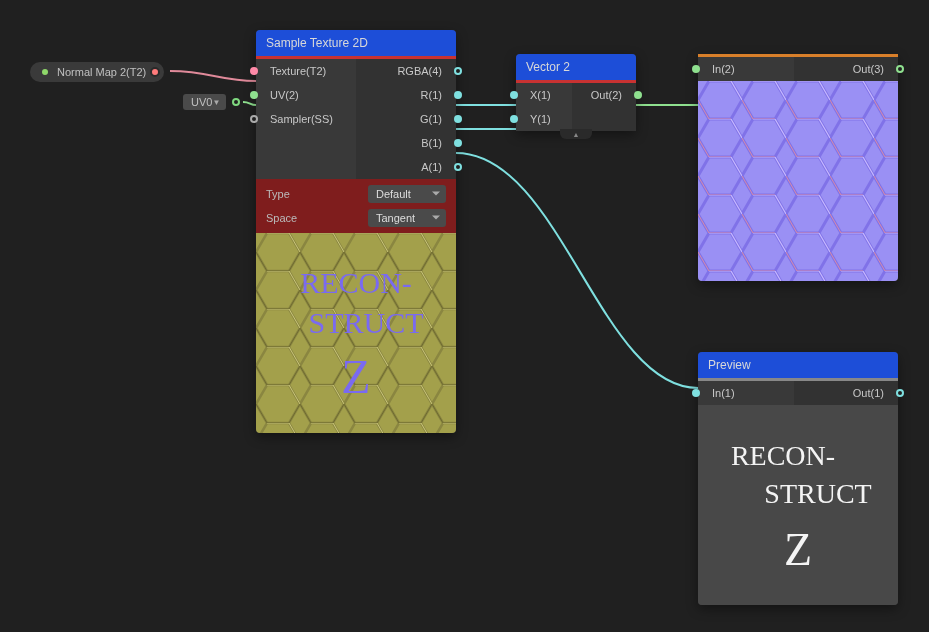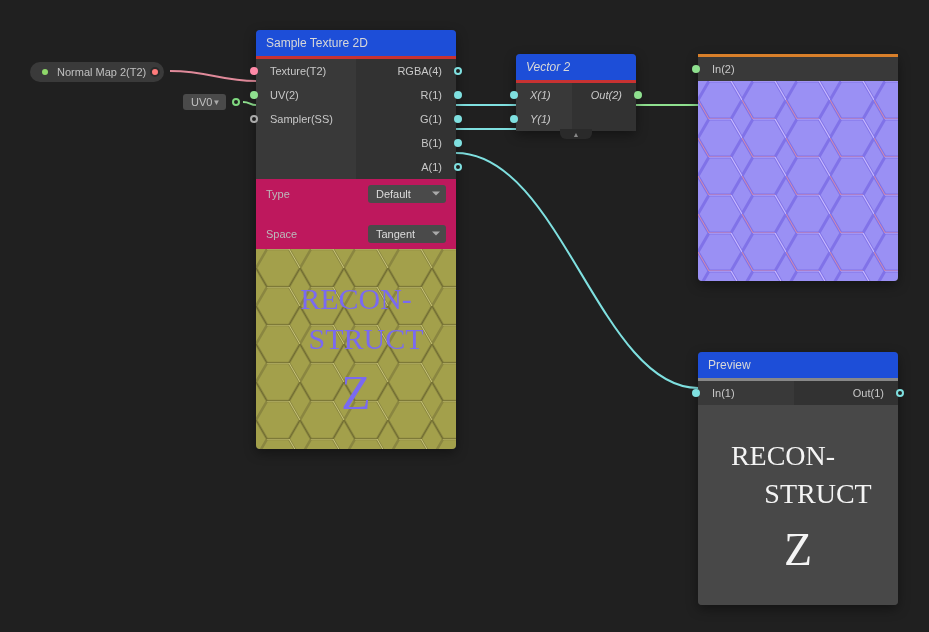--- a/index.html
+++ b/index.html
@@ -100,23 +100,23 @@
   .port-dot.filled { background: currentColor; }
   .port-dot.left { left: -6px; }
   .port-dot.right { right: -6px; }
   .c-pink  { color: #ff8aa8; border-color: #ff8aa8; }
   .c-green { color: #8fe08f; border-color: #8fe08f; }
   .c-gray  { color: #aaaaaa; border-color: #aaaaaa; }
   .c-cyan  { color: #7fe0e0; border-color: #7fe0e0; }
 
   
   .node-params {
-    background: #be185d;
+    background: #7f1d1d;
     padding: 6px 10px;
-    display: flex; flex-direction: column; gap: 22px;
+    display: flex; flex-direction: column; gap: 6px;
   }
   .param-row {
     display: flex; justify-content: space-between; align-items: center;
     font-size: 11px; color: #bbb;
   }
   .param-select {
     background: #4a4a4a;
     color: #ddd;
     border: none;
     border-radius: 3px;
@@ -260,21 +260,21 @@
     </defs>
     <rect width="200" height="200" fill="url(#hex1)"></rect>
     <g fill="none" stroke="#7a6af0" stroke-width="3.5" stroke-linecap="round" stroke-linejoin="round">
       <text x="100" y="60" font-size="30" font-family="cursive" text-anchor="middle" fill="#7a6af0" stroke="none">RECON-</text>
       <text x="110" y="100" font-size="30" font-family="cursive" text-anchor="middle" fill="#7a6af0" stroke="none">STRUCT</text>
       <text x="100" y="160" font-size="48" font-family="cursive" text-anchor="middle" fill="#7a6af0" stroke="none">Z</text>
     </g>
   </svg>
 </div>
 
-<div class="node" style="left:516px;top:54px;width:120px;font-style:italic;">
+<div class="node" style="left:516px;top:54px;width:120px;">
   <div class="node-header">Vector 2</div>
   <div class="accent-bar accent-red"></div>
   <div class="node-body">
     <div class="inputs" style="flex:0 0 56px;">
       <div class="port-row">
         <span class="port-dot left c-cyan filled"></span>
         <span>X(1)</span>
       </div>
       <div class="port-row">
         <span class="port-dot left c-cyan filled"></span>
@@ -292,20 +292,26 @@
   <div class="collapse-tab">▲</div>
 </div>
 
 <div class="node" style="left:698px;top:54px;width:200px;">
   <div class="accent-bar accent-orange"></div>
   <div class="node-body">
     <div class="inputs" style="flex:0 0 96px;">
       <div class="port-row">
         <span class="port-dot left c-green filled"></span>
         <span>In(2)</span>
+      </div>
+    </div>
+    <div class="outputs">
+      <div class="port-row">
+        <span>Out(3)</span>
+        <span class="port-dot right c-green"></span>
       </div>
     </div>
   </div>
 
   <svg class="node-preview" viewBox="0 0 200 200">
     <defs>
       <pattern id="hex2" width="44" height="38" patternUnits="userSpaceOnUse">
         <rect width="44" height="38" fill="#9a90f4"></rect>
         <path d="M11 0 L33 0 L44 19 L33 38 L11 38 L0 19 Z" fill="none" stroke="#8072e8" stroke-width="3"></path>
         <path d="M11 0 L33 0 L44 19" fill="none" stroke="#c6b8ff" stroke-width="1.2"></path>

